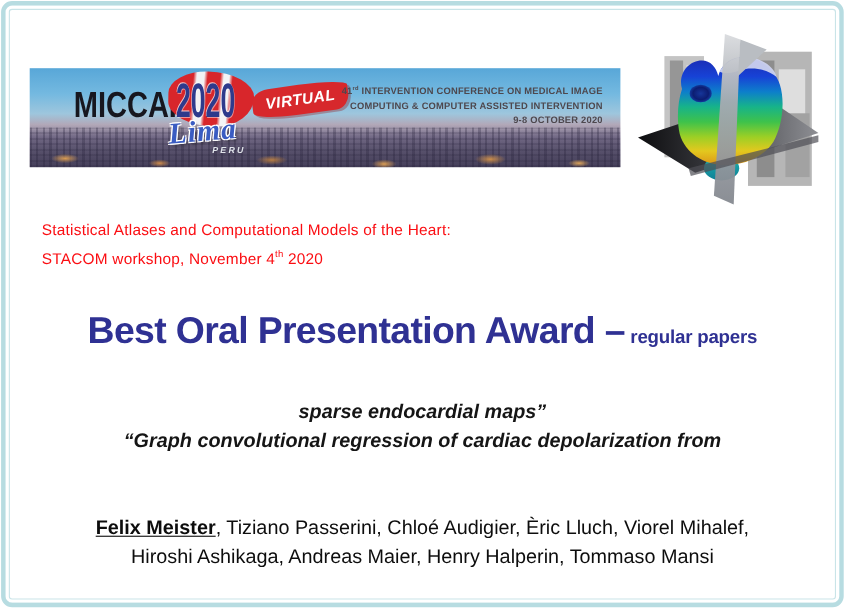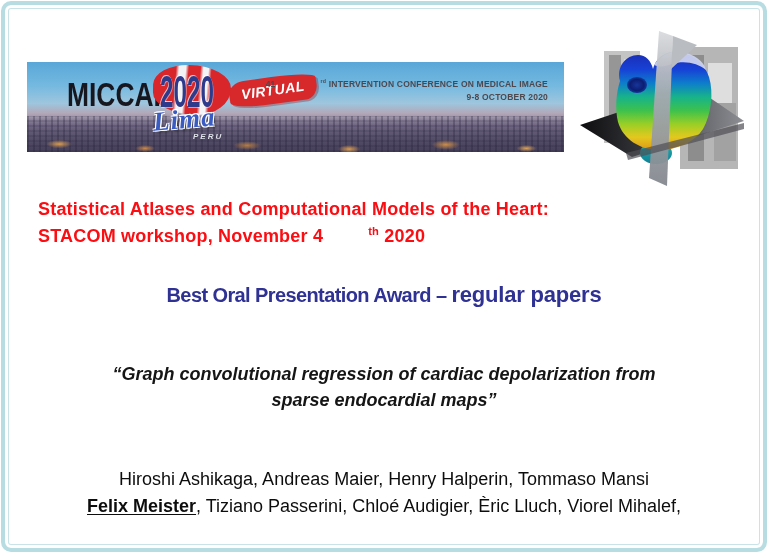--- a/index.html
+++ b/index.html
@@ -32,31 +32,31 @@
   .lima{position:absolute;left:126px;top:42px;font-family:"Liberation Serif",serif;font-style:italic;
     font-weight:700;font-size:27px;color:#3a5cc2;transform:rotate(-5deg);letter-spacing:1px;
     text-shadow:-1px -1px 0 #fff,1px -1px 0 #fff,-1px 1px 0 #fff,1px 1px 0 #fff,2px 3px 3px rgba(0,0,0,.35);}
   .peru{position:absolute;left:166px;top:70px;font-size:8px;font-weight:700;letter-spacing:2px;
     color:rgba(238,242,246,.92);text-shadow:0 0 2px rgba(40,40,70,.5);font-style:italic;}
   .virtual{position:absolute;left:202px;top:15px;background:#d7282c;color:#fff;font-style:italic;
     font-weight:800;font-size:14px;letter-spacing:.5px;padding:5px 12px 6px;transform:rotate(-8deg);
     border-radius:18% 50% 14% 46% / 46% 22% 52% 26%;box-shadow:2px 2px 0 rgba(150,25,30,.35);}
   .conf{position:absolute;right:16px;top:13px;text-align:right;font-size:8.5px;font-weight:700;
     color:#4e484e;line-height:13px;letter-spacing:.2px;}
-  .conf sup,.supsm{font-size:.62em;vertical-align:super;margin-left:45px;}
+  .conf sup,.supsm{font-size:.62em;vertical-align:super;}
 
   
   .heartfig{position:absolute;left:571px;top:24px;width:170px;height:160px;}
 
   
-  .workshop{position:absolute;left:33px;top:193px;font-size:18px;font-weight:700;color:#fb0d12;
+  .workshop{position:absolute;left:33px;top:193px;font-size:14px;font-weight:400;color:#fb0d12;
     line-height:22px;letter-spacing:.2px;}
   .award{position:absolute;left:0;top:277px;width:100%;text-align:center;color:#2f3193;white-space:nowrap;}
-  .award .main{font-size:20px;font-weight:800;letter-spacing:-.6px;}
-  .award .qual{font-size:22px;font-weight:800;margin-left:5px;letter-spacing:-.2px;}
+  .award .main{font-size:34px;font-weight:800;letter-spacing:-.6px;}
+  .award .qual{font-size:17px;font-weight:800;margin-left:5px;letter-spacing:-.2px;}
   .quote{position:absolute;left:0;top:356px;width:100%;text-align:center;font-size:18px;
     font-weight:700;font-style:italic;color:#151515;line-height:26px;}
   .authors{position:absolute;left:0;top:461px;width:100%;text-align:center;font-size:18px;
     color:#0d0d0d;line-height:27px;}
   .authors .lead{font-weight:800;text-decoration:underline;text-underline-offset:2px;}
 </style>
 </head>
 <body>
 
 <div class="slide">
@@ -64,20 +64,21 @@
   <div class="banner">
     <div class="city"></div>
     <div class="miccai">MICCAI</div>
     <div class="brush2020"></div>
     <div class="year">2020</div>
     <div class="lima">Lima</div>
     <div class="peru">PERU</div>
     <div class="virtual">VIRTUAL</div>
     <div class="conf">
       <div><span>41</span><sup>rd</sup><span> INTERVENTION CONFERENCE ON MEDICAL IMAGE</span></div>
+      <div>COMPUTING &amp; COMPUTER ASSISTED INTERVENTION</div>
       <div>9-8 OCTOBER 2020</div>
     </div>
   </div>
 
   <svg class="heartfig" viewBox="0 0 170 160">
     <defs>
       <linearGradient id="heartGrad" x1="0" y1="0" x2="0" y2="1">
         <stop offset="0" stop-color="#1b2bb2"></stop>
           <stop offset=".18" stop-color="#1742d6"></stop>
         <stop offset=".32" stop-color="#0d7ecb"></stop>
@@ -131,22 +132,22 @@
   <div class="workshop">
     <div>Statistical Atlases and Computational Models of the Heart:</div>
     <div><span>STACOM workshop, November 4</span><span class="supsm">th</span><span> 2020</span></div>
   </div>
 
   <div class="award">
     <span class="main">Best Oral Presentation Award –</span><span class="qual">regular papers</span>
   </div>
 
   <div class="quote">
+    <div>sparse endocardial maps”</div>
     <div>“Graph convolutional regression of cardiac depolarization from</div>
-    <div>sparse endocardial maps”</div>
   </div>
 
   <div class="authors">
+    <div><span class="lead">Felix Meister</span><span>, Tiziano Passerini, Chloé Audigier, Èric Lluch, Viorel Mihalef,</span></div>
     <div>Hiroshi Ashikaga, Andreas Maier, Henry Halperin, Tommaso Mansi</div>
-    <div><span class="lead">Felix Meister</span><span>, Tiziano Passerini, Chloé Audigier, Èric Lluch, Viorel Mihalef,</span></div>
   </div>
 
 </div>
 
 </body></html>

